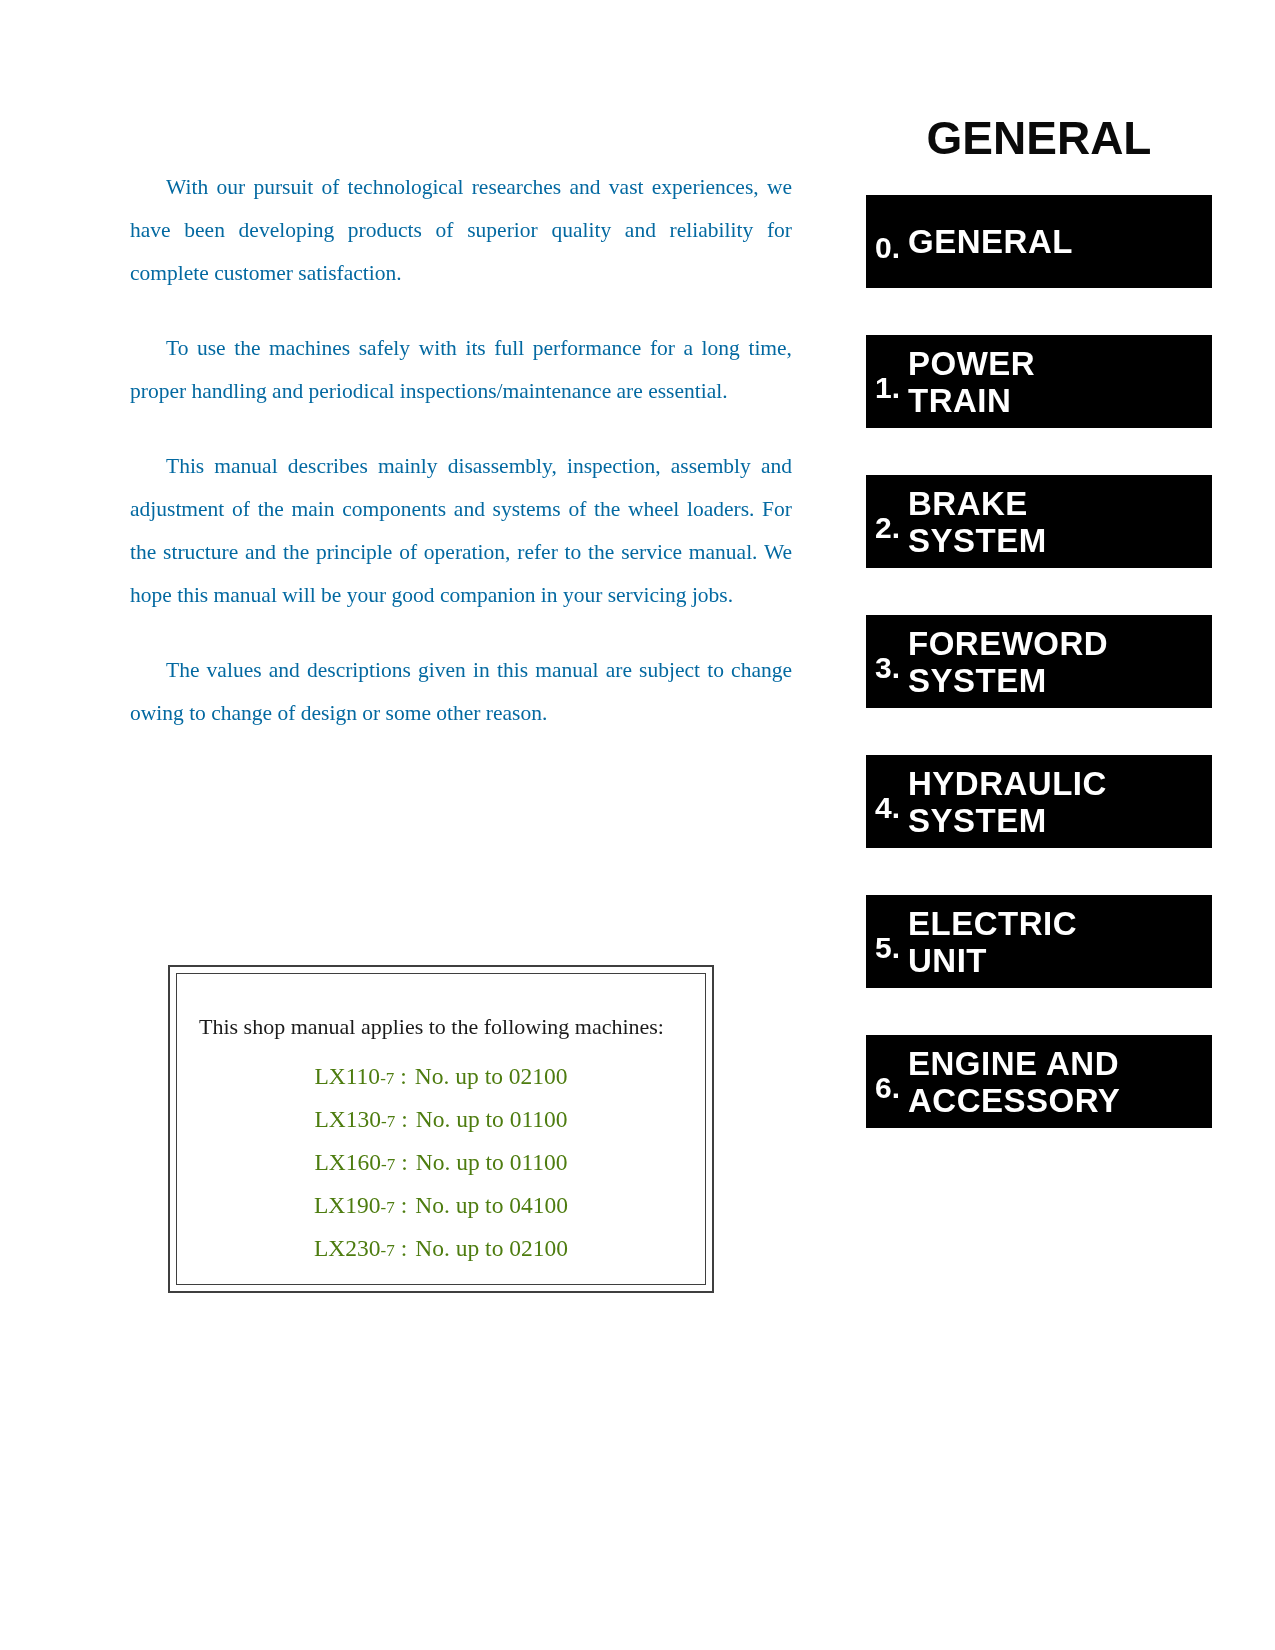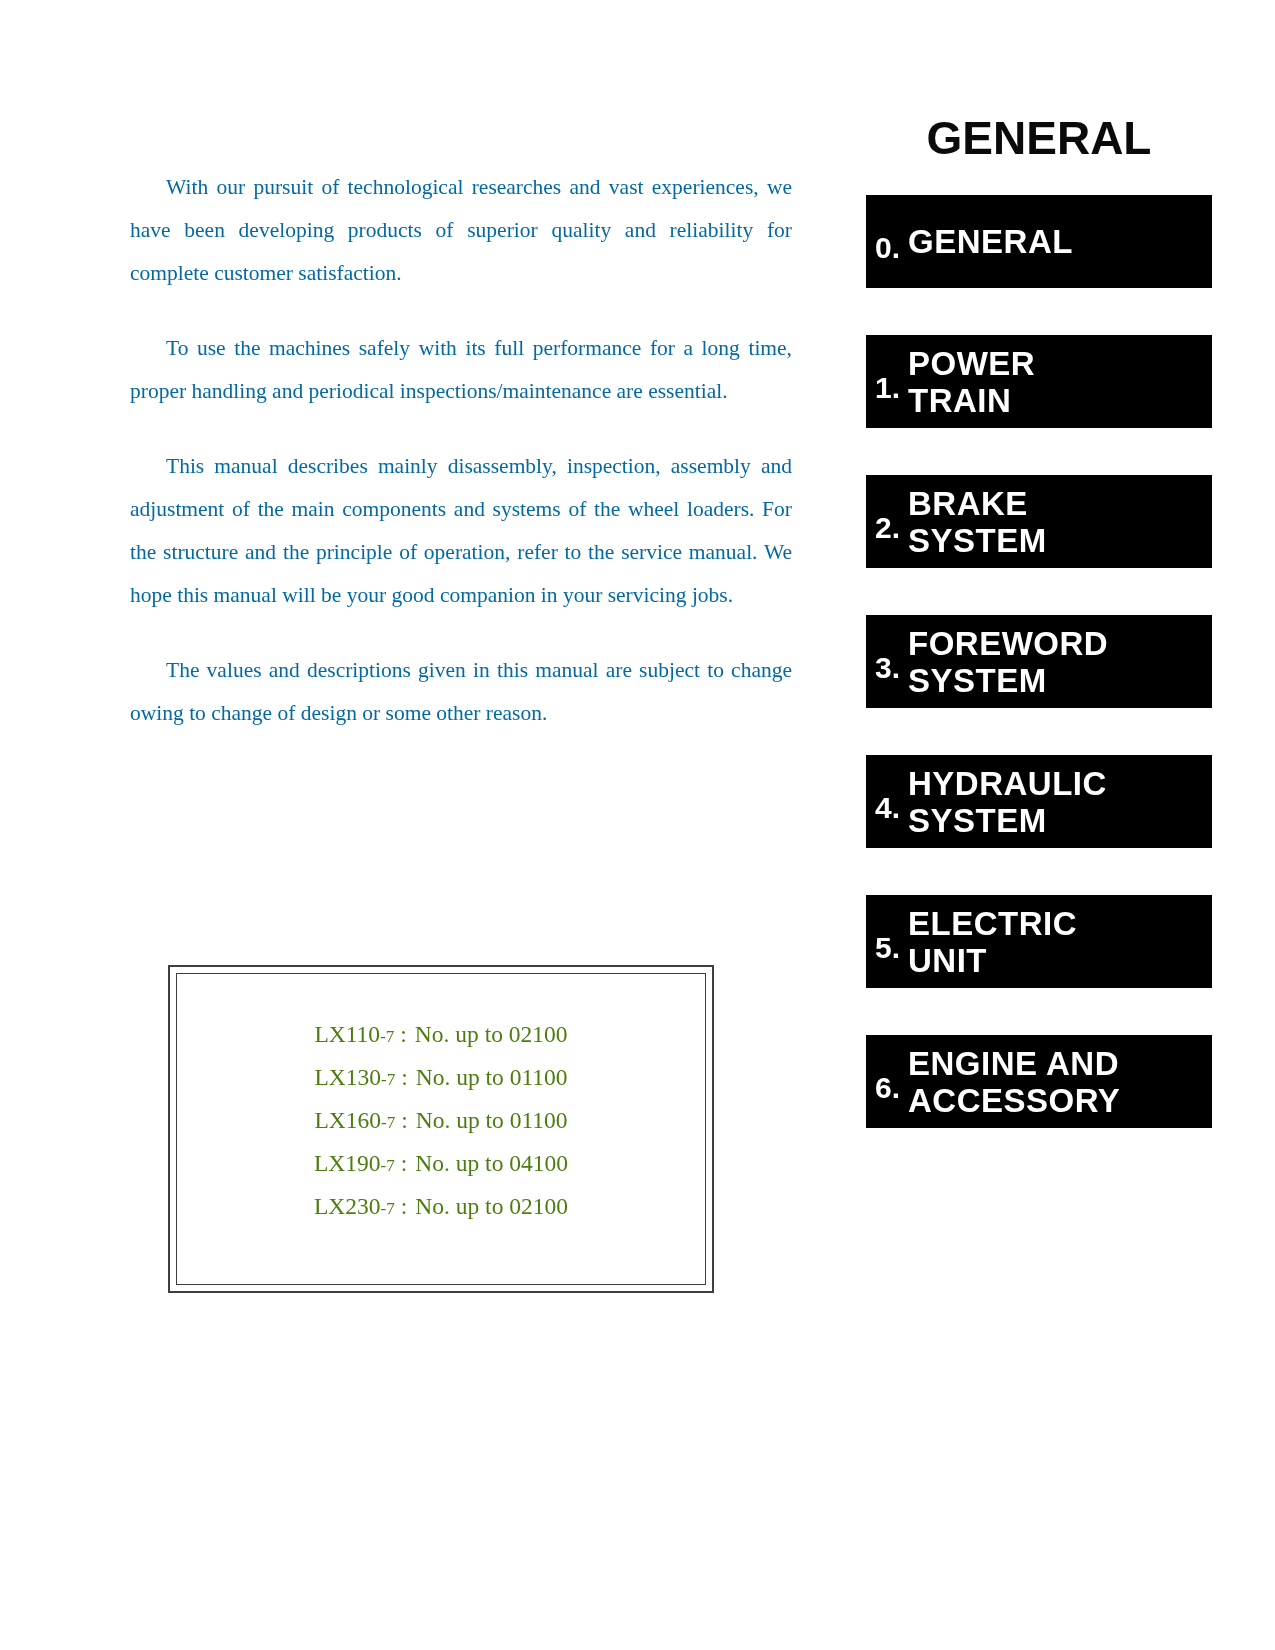--- a/index.html
+++ b/index.html
@@ -121,20 +121,21 @@
   <div class="paragraphs">
     <p class="body-par">With our pursuit of technological researches and vast experiences, we have been developing products of superior quality and reliability for complete customer satisfaction.</p>
     <p class="body-par">To use the machines safely with its full performance for a long time, proper handling and periodical inspections/maintenance are essential.</p>
     <p class="body-par">This manual describes mainly disassembly, inspection, assembly and adjustment of the main components and systems of the wheel loaders. For the structure and the principle of operation, refer to the service manual. We hope this manual will be your good companion in your servicing jobs.</p>
     <p class="body-par">The values and descriptions given in this manual are subject to change owing to change of design or some other reason.</p>
   </div>
 </div>
 
 <div class="machine-box">
   <div class="machine-box-inner">
+    <div class="machine-intro">This shop manual applies to the following machines:</div>
     <div class="machine-list">
       <div class="machine-row"><span>LX110</span><span class="variant">-7</span><span class="sep">:</span><span>No. up to 02100</span></div>
       <div class="machine-row"><span>LX130</span><span class="variant">-7</span><span class="sep">:</span><span>No. up to 01100</span></div>
       <div class="machine-row"><span>LX160</span><span class="variant">-7</span><span class="sep">:</span><span>No. up to 01100</span></div>
       <div class="machine-row"><span>LX190</span><span class="variant">-7</span><span class="sep">:</span><span>No. up to 04100</span></div>
       <div class="machine-row"><span>LX230</span><span class="variant">-7</span><span class="sep">:</span><span>No. up to 02100</span></div>
     </div>
   </div>
 </div>
 

